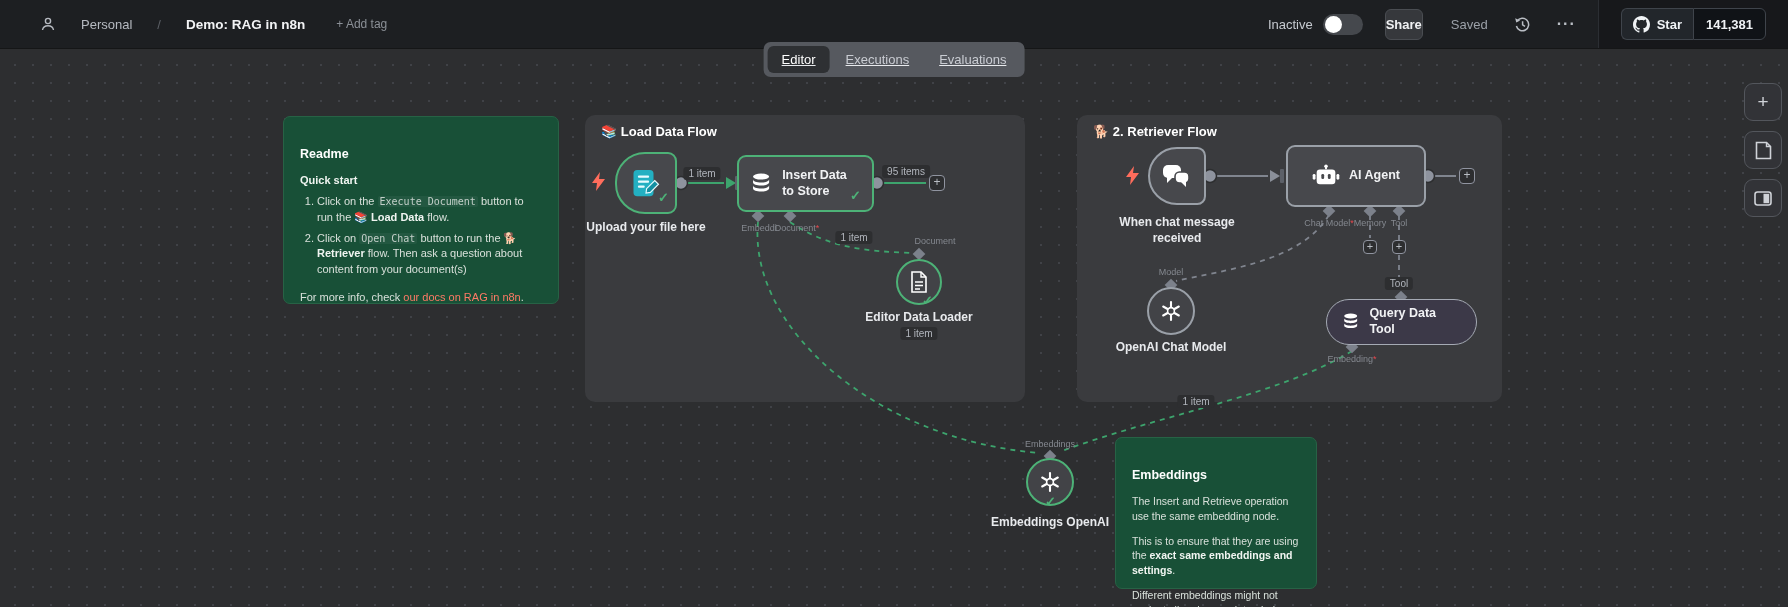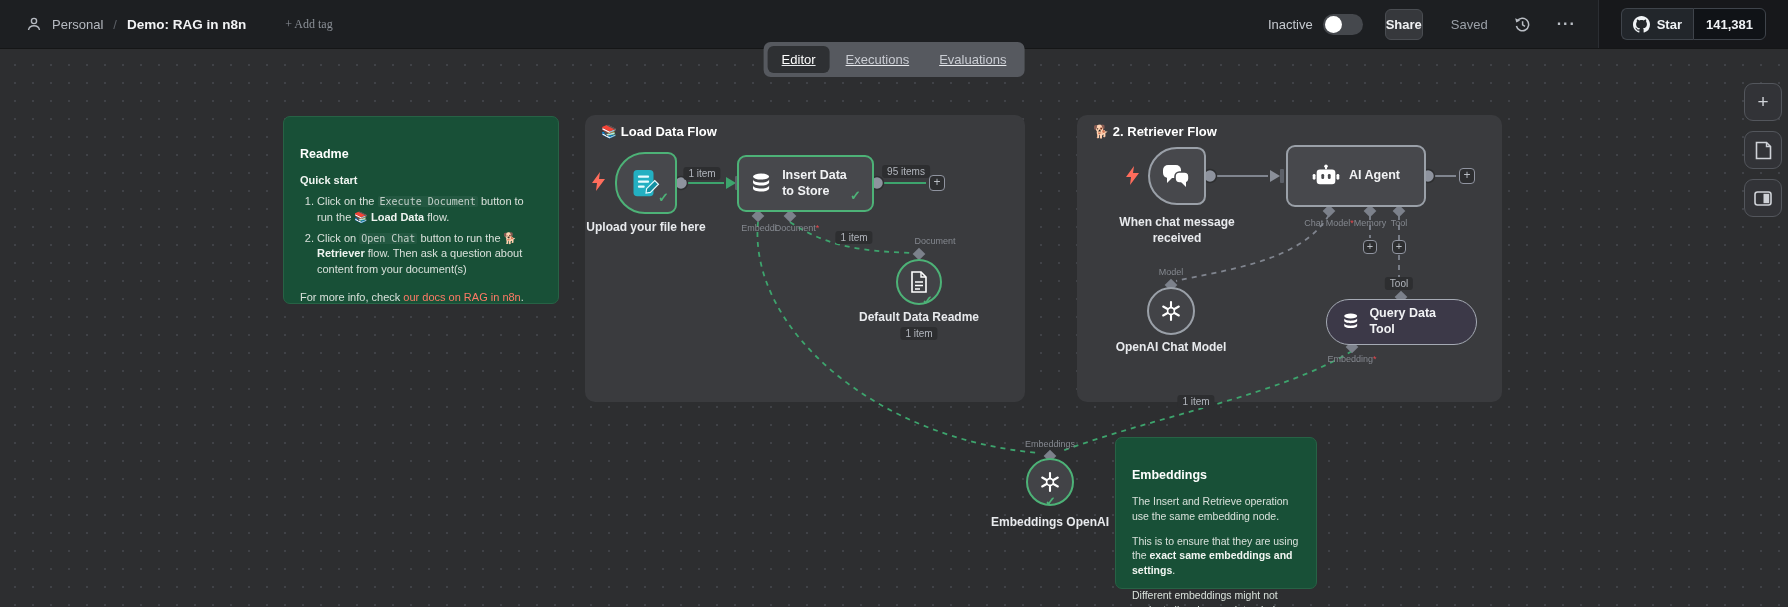--- a/index.html
+++ b/index.html
@@ -1,26 +1,26 @@
 <!DOCTYPE html>
 <html><head>
 <meta charset="utf-8">
 <style>
   html,body{margin:0;padding:0;background:#232426;}
   .stage{position:relative;width:1788px;height:607px;background:#2d2e30;overflow:hidden;
          font-family:"Liberation Sans",sans-serif;color:#e8eaed;}
   
   .topbar{position:absolute;left:0;top:0;right:0;height:48px;background:#1d1f22;
           border-bottom:1px solid #151617;display:flex;align-items:center;z-index:50;}
-  .crumbs{display:flex;align-items:center;gap:10px;padding-left:26px;justify-content:flex-end;}
+  .crumbs{display:flex;align-items:center;gap:25px;padding-left:40px;justify-content:flex-end;}
   .crumb-proj{color:#b6bac1;font-size:13px;cursor:pointer;}
   .crumb-sep{color:#5c6066;font-size:13px;}
   .wftitle{color:#f2f3f5;font-size:13.5px;font-weight:600;}
-  .addtag{background:none;border:none;color:#8b9097;font-size:12px;margin-left:23px;cursor:pointer;
-          font-family:Liberation Serif, serif;}
+  .addtag{background:none;border:none;color:#8b9097;font-size:12px;margin-left:0;cursor:pointer;
+          font-family:Liberation Sans, sans-serif;}
   .tb-right{margin-left:auto;display:flex;align-items:center;height:100%;}
   .status{color:#c6cad0;font-size:13px;margin-right:10px;}
   .toggle{width:40px;height:21px;border-radius:11px;background:#45484d;position:relative;cursor:pointer;margin-right:22px;}
   .toggle .knob{position:absolute;left:2px;top:2px;width:17px;height:17px;border-radius:50%;background:#fff;}
   .sharebtn{background:#36383c;border:1px solid #4a4d52;color:#f0f1f3;font-size:13px;font-weight:600;
             border-radius:6px;padding:7px 0;cursor:pointer;margin-right:28px;font-family:"Liberation Sans",sans-serif;}
   .saved{color:#9ba0a8;font-size:13px;margin-right:26px;}
   .iconbtn{background:none;border:none;color:#b9bdc4;cursor:pointer;padding:0;margin-right:26px;display:flex;align-items:center;}
   .more{color:#b9bdc4;font-size:16px;letter-spacing:1px;font-weight:700;cursor:pointer;margin-right:22px;}
   .gh-zone{height:100%;display:flex;align-items:center;padding:0 22px;background:#17181b;border-left:1px solid #2b2e33;}
@@ -239,21 +239,21 @@
 
     <span class="plabel" style="left:935px;top:188px">Document</span>
     <div class="node circle ok" style="left:896px;top:211px;width:46px;height:46px">
       <svg width="18" height="22" viewBox="0 0 18 22">
         <path d="M2 1 h9 l5 5 v15 h-14 z" fill="none" stroke="#fff" stroke-width="1.6"></path>
         <path d="M11 1 v5 h5" fill="none" stroke="#fff" stroke-width="1.4"></path>
         <path d="M5 11 h8 M5 14.5 h8 M5 18 h5" stroke="#fff" stroke-width="1.3"></path>
       </svg>
     </div>
     <span class="check" style="left:922px;top:245px">✓</span>
-    <div class="nlabel" style="left:919px;top:262px;width:150px">Default Data Readme</div>
+    <div class="nlabel" style="left:919px;top:262px;width:150px">Editor Data Loader</div>
     <div class="chip" style="left:919px;top:279px">1 item</div>
 
     <svg class="bolt" style="left:1126px;top:118px" width="14" height="19" viewBox="0 0 14 19">
       <polygon points="8,0 0,11 5,11 4,19 13,7 7,7" fill="#ff6d5c"></polygon>
     </svg>
     <div class="node trig idle" style="left:1148px;top:99px;width:58px;height:58px">
       <svg width="30" height="24" viewBox="0 0 30 24">
         <rect x="1" y="1" width="18" height="13" rx="5" fill="#fff"></rect>
         <polygon points="5,13 5,19 11,13" fill="#fff"></polygon>
         <g>

